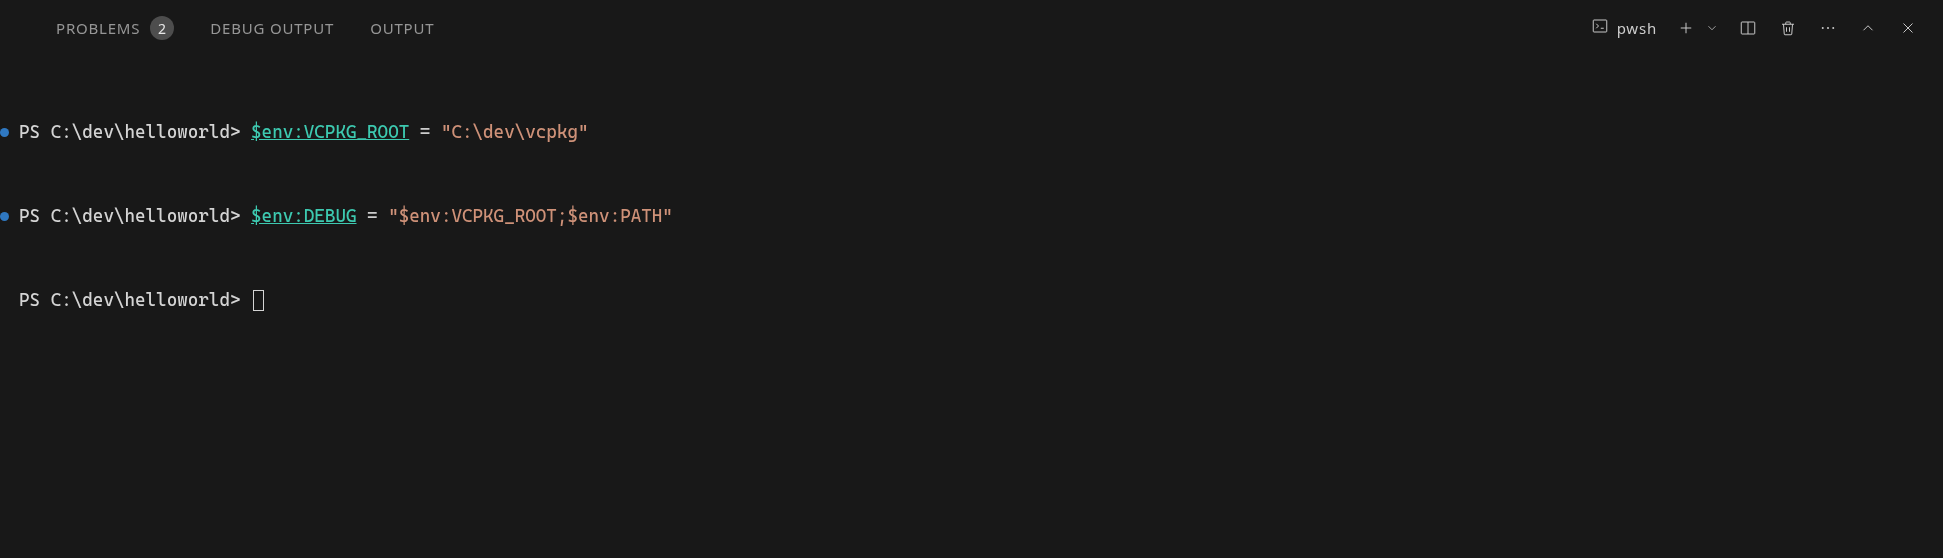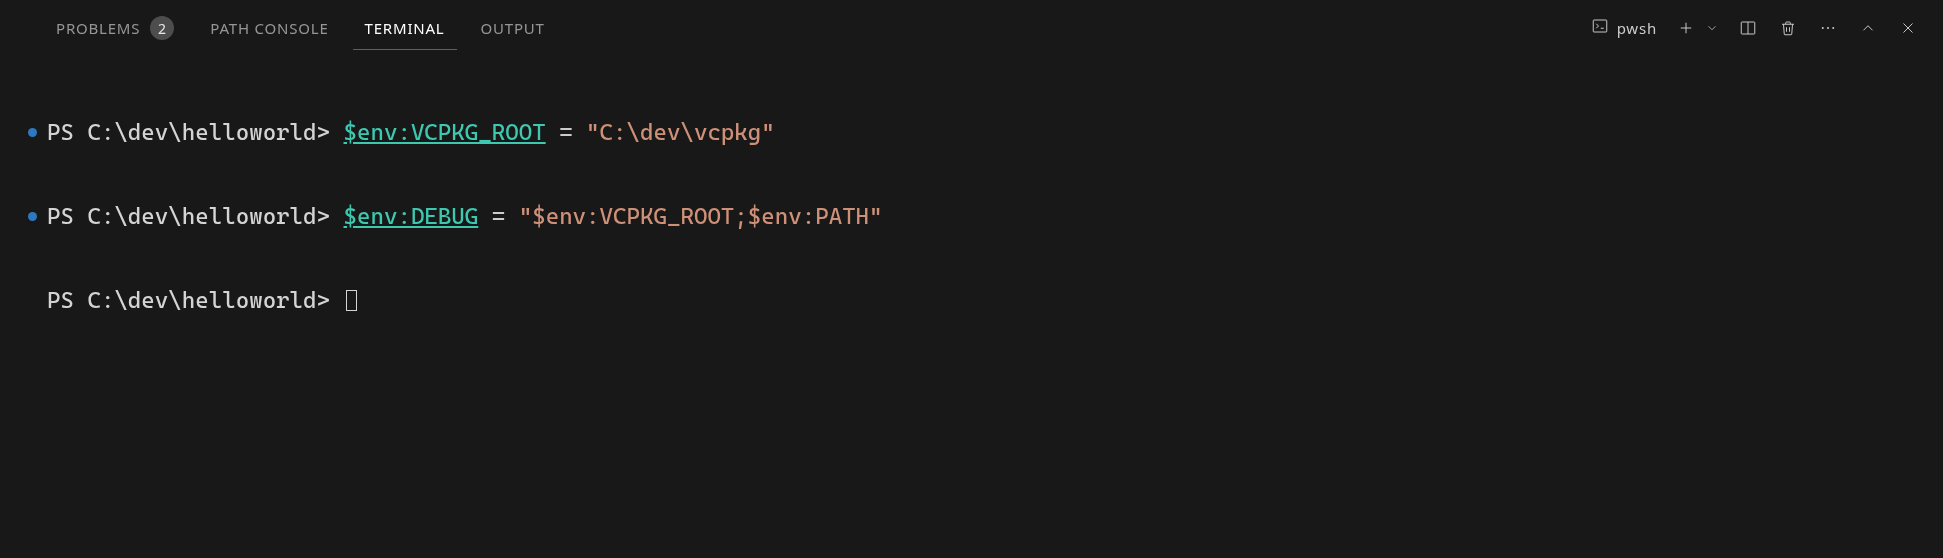--- a/index.html
+++ b/index.html
@@ -66,23 +66,23 @@
     color: #cccccc;
   }
   .action-btn svg { width: 18px; height: 18px; stroke: currentColor; fill: none; stroke-width: 1.3; }
   .shell-label {
     display: flex; align-items: center; gap: 8px;
     cursor: pointer;
   }
   .shell-label svg { width: 18px; height: 18px; stroke: currentColor; fill: none; stroke-width: 1.3; }
   .terminal {
     flex: 1;
-    padding: 6px 0 0 28px;
+    padding: 6px 0 0 0;
     font-family: Consolas, "Cascadia Mono", "Courier New", monospace;
-    font-size: 23px;
+    font-size: 18px;
     line-height: 28px;
     color: #d4d4d4;
     white-space: pre;
   }
   .line { display: flex; align-items: center; }
   .dot {
     width: 9px; height: 9px; border-radius: 50%;
     background: #2f78c1;
     margin-right: 10px;
     flex-shrink: 0;
@@ -104,24 +104,21 @@
 </head>
 <body>
 
 <div class="panel-header">
   <div class="tabs">
     <div class="tab">
       <span>PROBLEMS</span>
       <span class="badge">2</span>
     </div>
     <div class="tab">
-      <span>PATH CONSOLE</span>
-    </div>
-    <div class="tab active">
-      <span>TERMINAL</span>
+      <span>DEBUG OUTPUT</span>
     </div>
     <div class="tab">
       <span>OUTPUT</span>
     </div>
   </div>
 
   <div class="spacer"></div>
 
   <div class="actions">
     <div class="shell-label">

